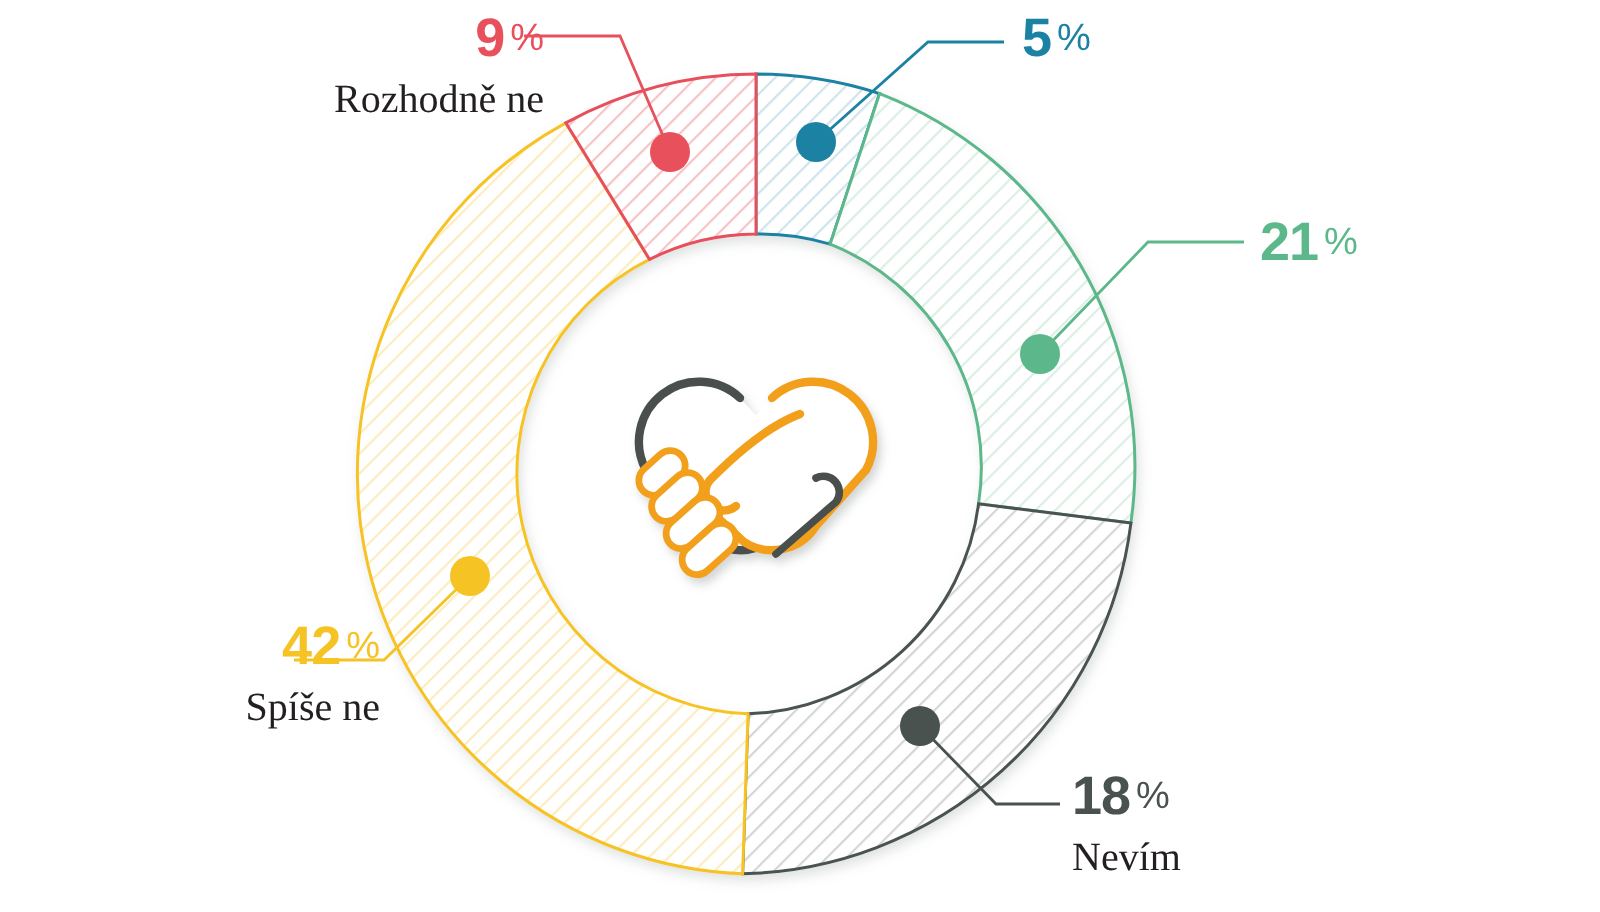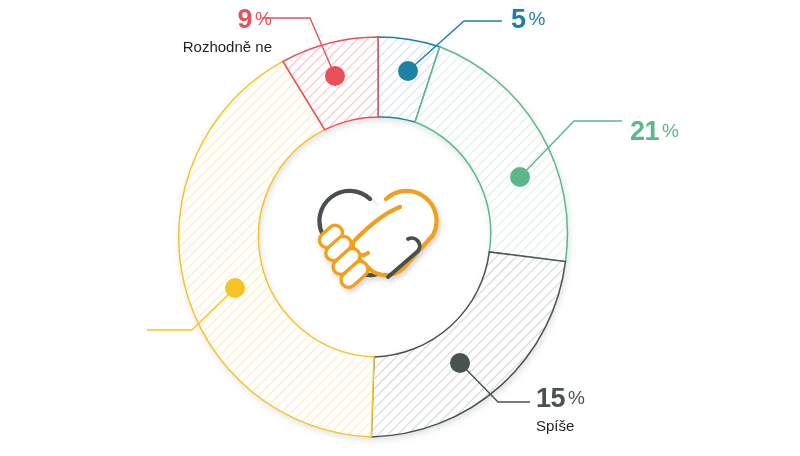--- a/index.html
+++ b/index.html
@@ -48,43 +48,44 @@
   .callout .pct .sign {
     font-weight: normal;
     font-size: 19px;
     letter-spacing: 0;
     margin-left: 3px;
     position: relative;
     top: -3px;
   }
   .callout .lbl {
     display: block;
-    font-size: 15px;
+    font-size: 20px;
     color: #231f20;
     margin-top: 6px;
     line-height: 1.1;
     font-weight: normal;
+    font-family: Liberation Serif, serif;
   }
   .callout.align-right {
     text-align: right;
   }
   .callout.align-left {
     text-align: left;
   }
 
   
   #callout-rozhodne-ne { left: 152px; top: 6px; width: 120px; }
   #callout-ano-plne    { left: 511px; top: 6px; }
   #callout-ano-castecne{ left: 630px; top: 108px; }
   #callout-spise-ne    { left: 72px;  top: 310px; width: 118px;}
   #callout-nevim       { left: 536px; top: 385px; }
 
   .c-red    { color: #e8505b; }
   .c-blue   { color: #1b82a3; }
-  .c-green  { color: #5cb88a; margin-top: 10px; }
+  .c-green  { color: #5cb88a; }
   .c-yellow { color: #f6c324; }
   .c-gray   { color: #4a524f; }
 </style>
 </head>
 <body>
 
 <div id="chart-root">
 
   <svg class="donut-svg" viewBox="0 0 800 456">
     <defs>
@@ -210,19 +211,23 @@
   </div>
 
   <div class="callout align-left" id="callout-ano-plne">
     <span class="pct c-blue"><span>5</span><span class="sign">%</span></span>
   </div>
 
   <div class="callout align-left" id="callout-ano-castecne">
     <span class="pct c-green"><span>21</span><span class="sign">%</span></span>
   </div>
 
+  <div class="callout align-right" id="callout-spise-ne">
+    <span class="pct c-yellow"><span>42</span><span class="sign">%</span></span>
+    <span class="lbl">Spíše ne</span>
+  </div>
 
   <div class="callout align-left" id="callout-nevim">
-    <span class="pct c-gray"><span>15</span><span class="sign">%</span></span>
-    <span class="lbl">Spíše</span>
+    <span class="pct c-gray"><span>18</span><span class="sign">%</span></span>
+    <span class="lbl">Nevím</span>
   </div>
 
 </div>
 
 </body></html>

